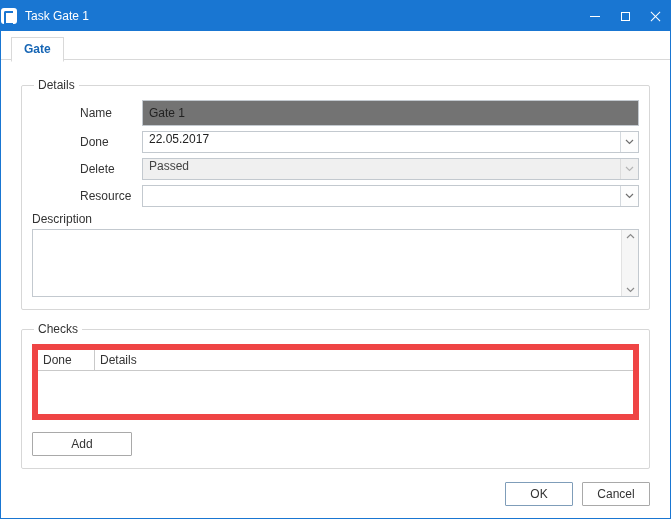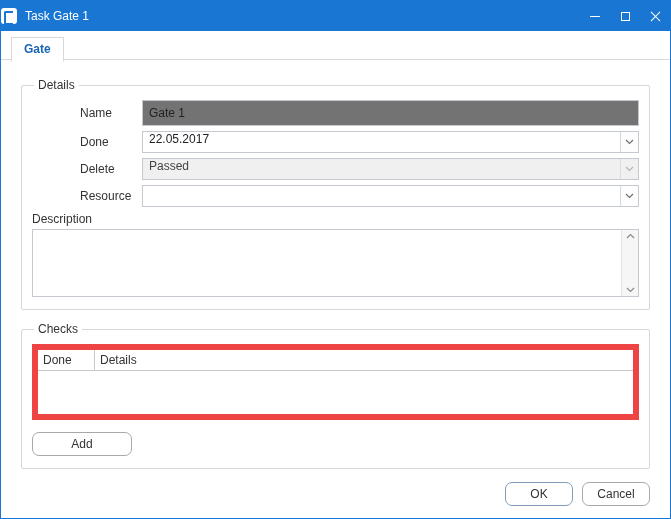--- a/index.html
+++ b/index.html
@@ -114,21 +114,21 @@
   .th {
     display:flex; align-items:center; padding-left:5px; color:#333;
   }
   .th-done { width:57px; flex:0 0 57px; border-right:1px solid #c9c9c9; }
   .th-comment { flex:1; }
   .tbody { flex:1; }
 
   .btn-row { display:flex; gap:36px; }
   .btn {
     height:24px; width:100px; background:#fff;
-    border:1px solid #a9a9a9; border-radius:7px;
+    border:1px solid #a9a9a9; border-radius:1px;
     font-family:"Liberation Sans", sans-serif; font-size:12px; color:#333;
     display:flex; align-items:center; justify-content:center;
     cursor:default;
   }
   .btn.disabled { color:#b4b4b4; border-color:#d6d6d6; }
 
   
   .footer {
     margin-top:auto;
     display:flex; justify-content:flex-end; gap:9px; padding-right:0;

